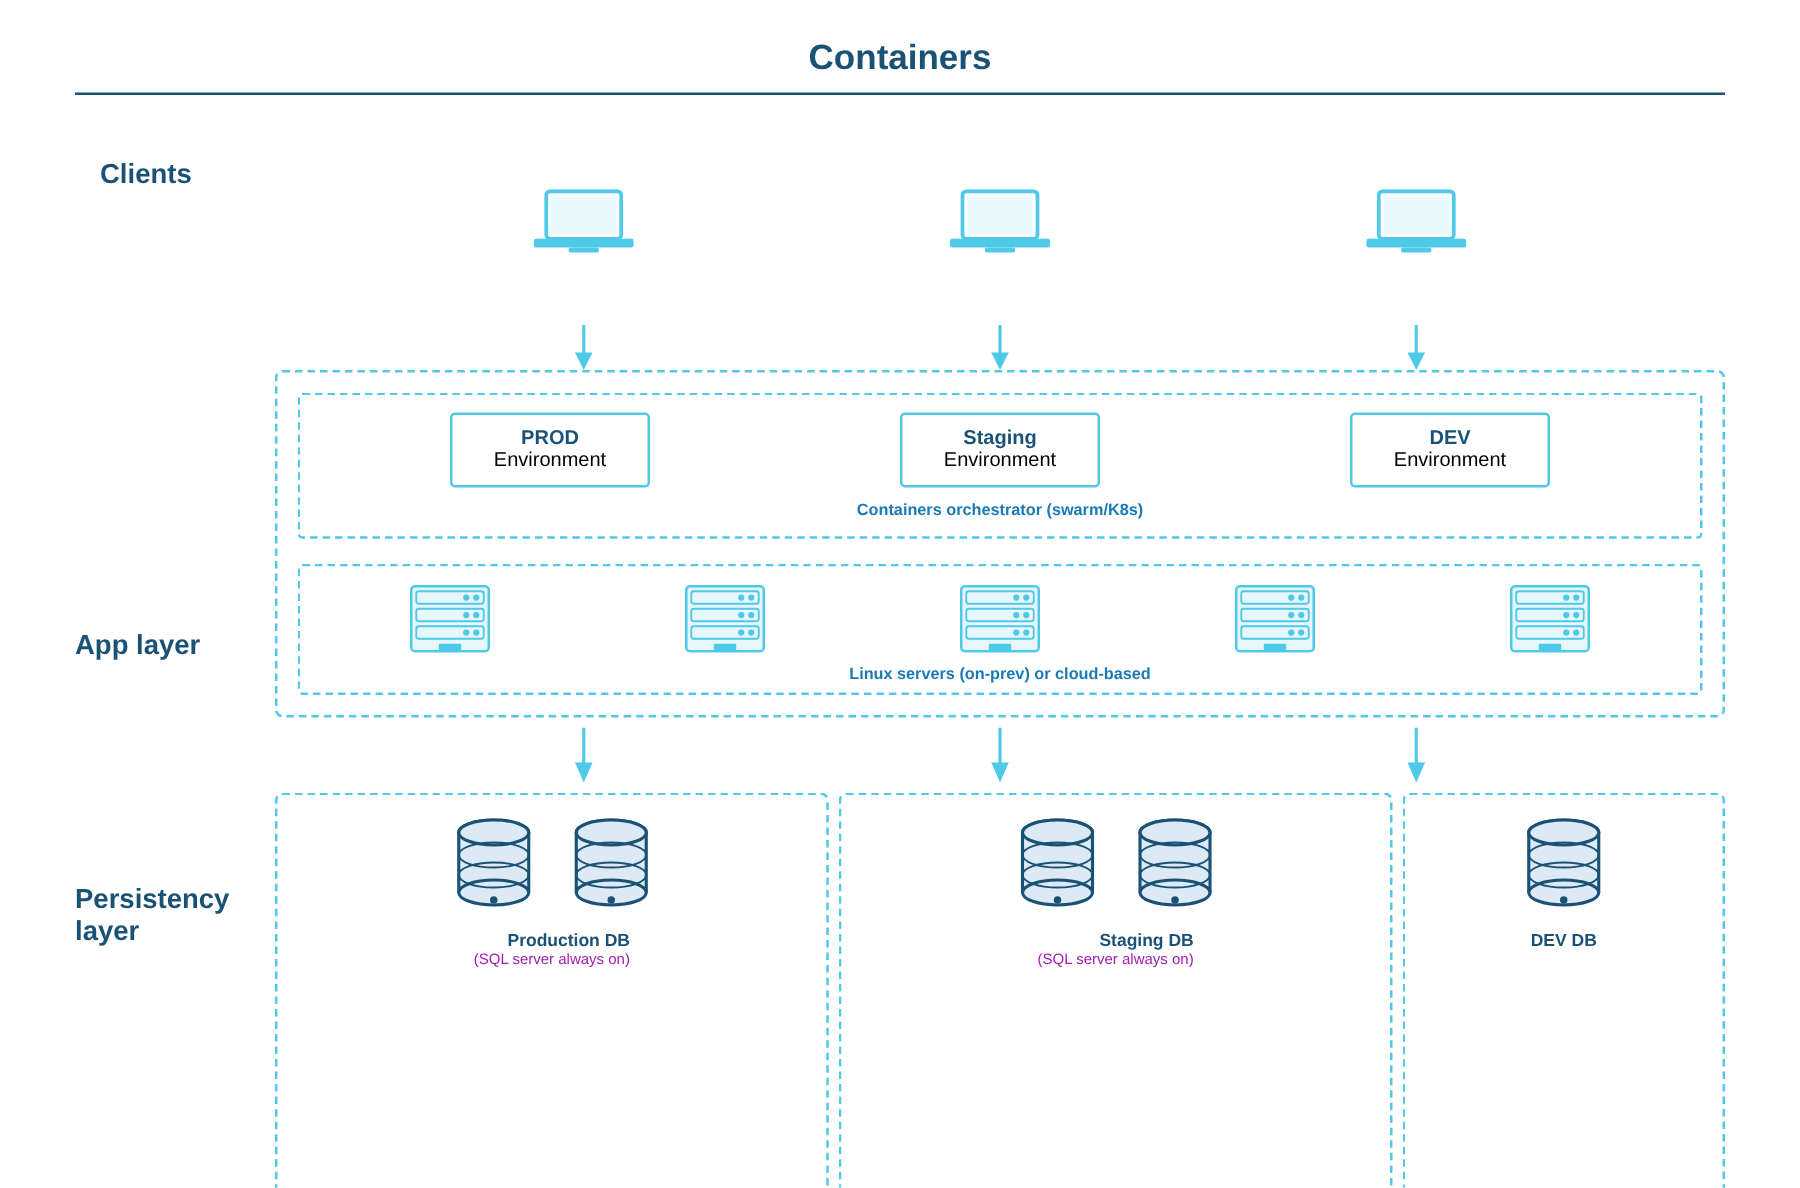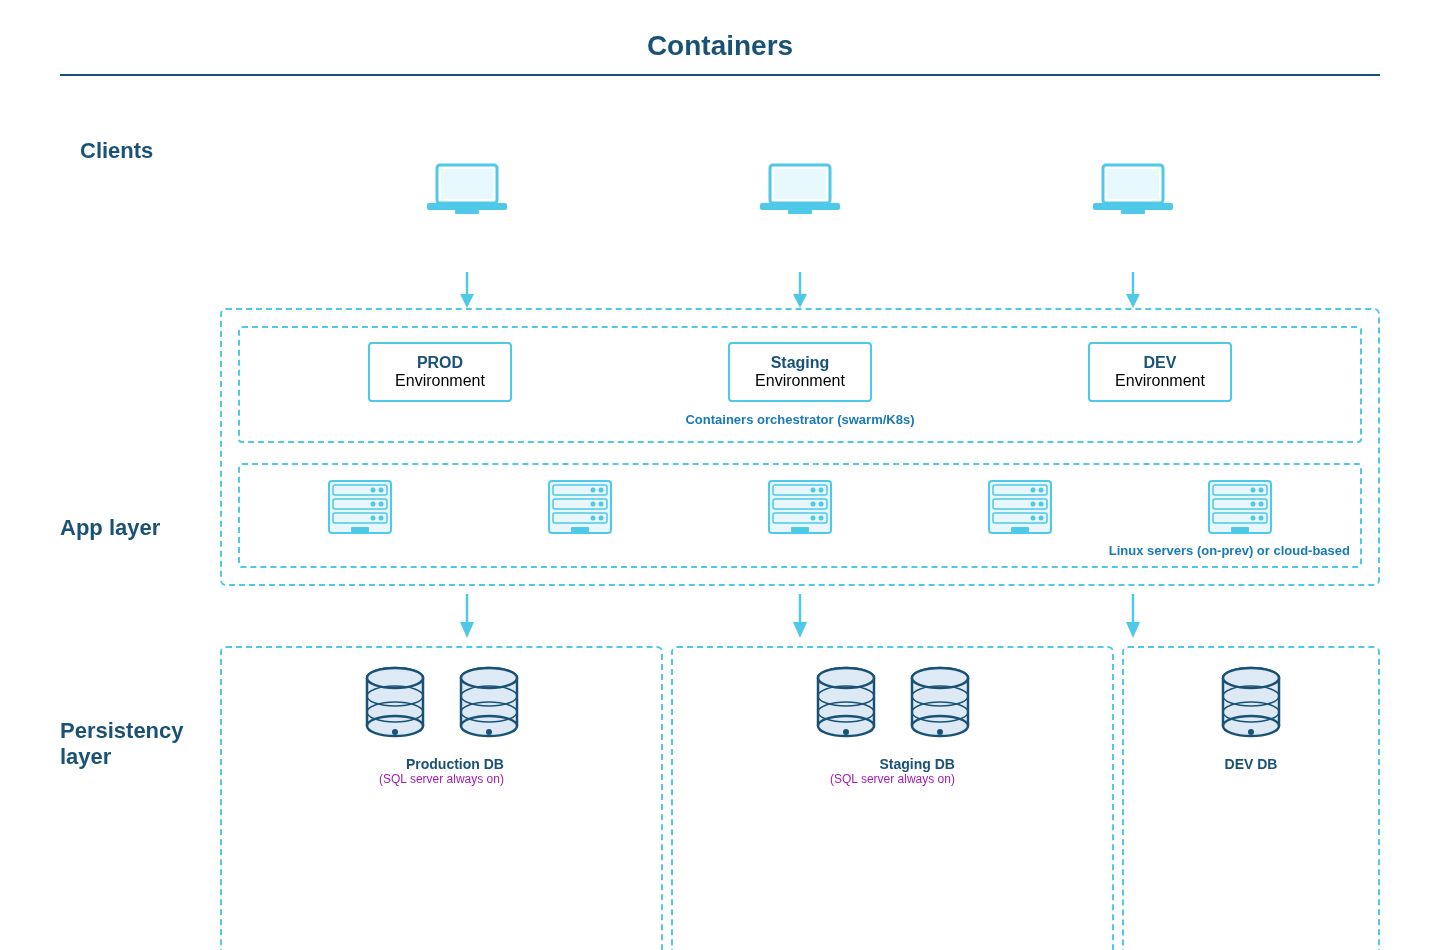--- a/index.html
+++ b/index.html
@@ -19,21 +19,21 @@
       flex-direction: column;
     }
 
     .page-title {
       text-align: center;
       font-size: 28px;
       font-weight: 700;
       color: #1a5276;
       padding-bottom: 12px;
       border-bottom: 2px solid #1a5276;
-      margin-bottom: 32px;
+      margin-bottom: 20px;
     }
 
     .diagram {
       display: flex;
       flex-direction: row;
       flex: 1;
       gap: 0;
     }
 
     .layer-labels {
@@ -113,21 +113,21 @@
     .env-boxes {
       display: flex;
       flex-direction: row;
       justify-content: space-around;
       margin-bottom: 10px;
     }
 
     .env-box {
       border: 2px solid #4ec9e8;
       border-radius: 4px;
-      width: 144px;
+      width: 160px;
       padding: 10px 14px;
       text-align: center;
     }
 
     .env-box-title {
       font-weight: 700;
       font-size: 16px;
       color: #1a5276;
     }
 
@@ -152,21 +152,21 @@
     }
 
     .servers-row {
       display: flex;
       flex-direction: row;
       justify-content: space-around;
       margin-bottom: 8px;
     }
 
     .server-label {
-      text-align: right;
+      text-align: center;
       font-size: 13px;
       color: #1a7ab5;
       font-weight: 600;
     }
 
     
     .arrows-between {
       display: flex;
       flex-direction: row;
       justify-content: space-around;

